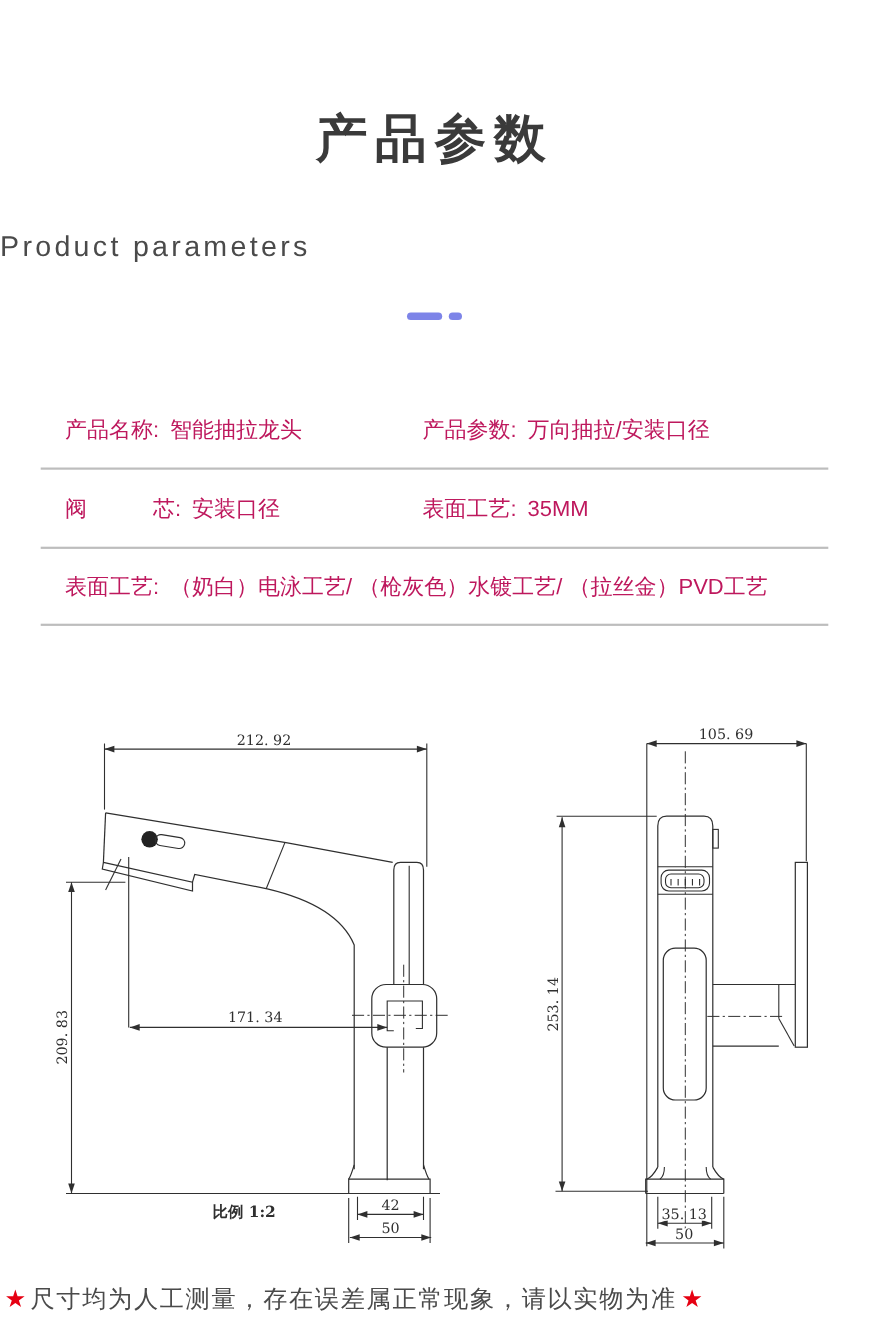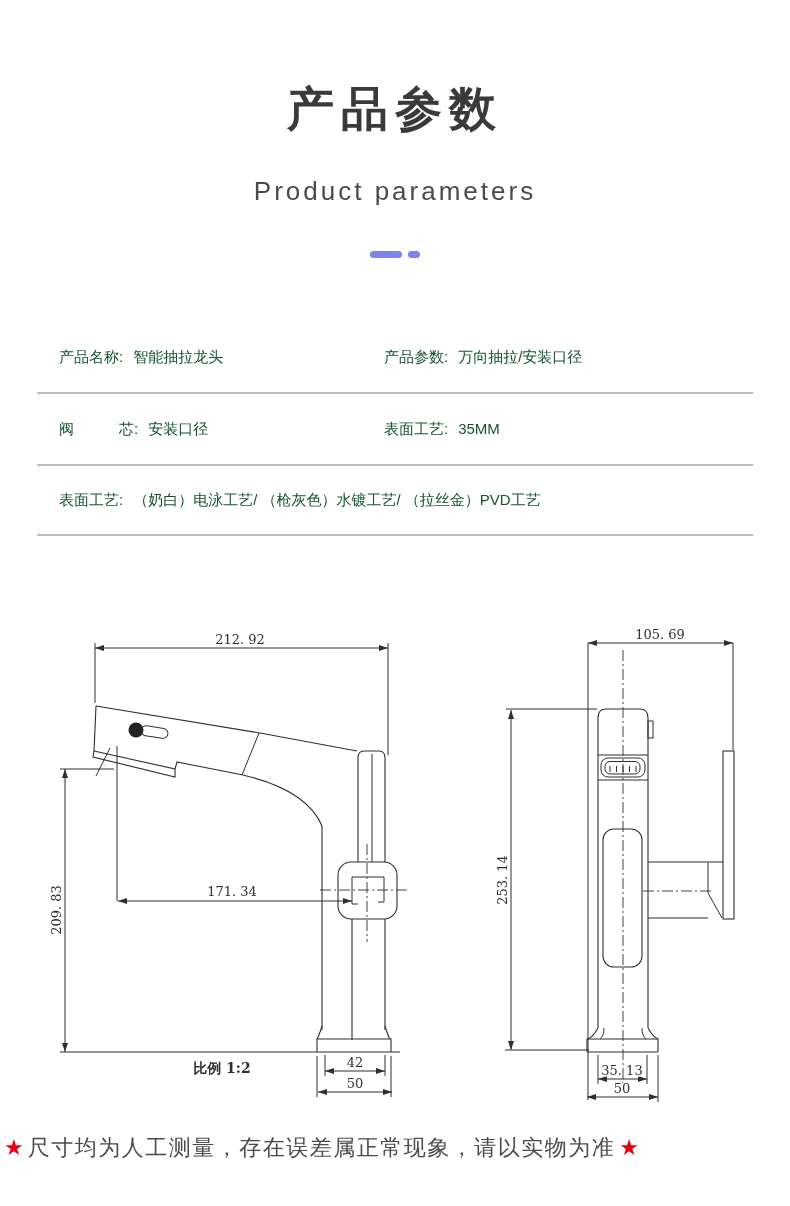--- a/index.html
+++ b/index.html
@@ -1,29 +1,29 @@
 <!DOCTYPE html>
 <html><head>
 <meta charset="utf-8">
 <style>
   html,body{margin:0;padding:0;}
   body{
     width:790px;height:1206px;margin:0 auto;background:#ffffff;
     font-family:"Liberation Sans",sans-serif;color:#4f4f4f;overflow:hidden;
   }
   .title-wrap{text-align:center;padding-top:85px;}
-  .title-cn{margin:0;font-size:47px;line-height:1;font-weight:900;letter-spacing:7px;color:#3a3a3a;}
-  .title-en{text-align:center;margin-top:44px;font-size:26px;line-height:30px;letter-spacing:3px;color:#4a4a4a;}
+  .title-cn{margin:17px;font-size:47px;line-height:1;font-weight:900;letter-spacing:7px;color:#3a3a3a;}
+  .title-en{text-align:left;margin-top:60px;font-size:26px;line-height:30px;letter-spacing:3px;color:#4a4a4a;}
   .divider{display:flex;justify-content:center;align-items:center;gap:6px;margin-top:45px;height:7px;}
   .dash{height:7px;border-radius:4px;background:#7d84e8;}
   .dash-long{width:32px;}
   .dash-short{width:12px;}
   .spec-table{margin:64px 37px 0 37px;}
   .spec-row{display:grid;grid-template-columns:325px 1fr;align-items:center;height:70px;
-    border-bottom:2px solid #bdbdbd;font-size:15px;color:#14532d;}
+    border-bottom:2px solid #bdbdbd;font-size:20px;color:#be185d;}
   .spec-row.single{grid-template-columns:1fr;height:68px;}
   .spec-cell{padding-left:22px;white-space:nowrap;}
   .spec-val{margin-left:10px;}
   svg.drawing{display:block;margin-top:77px;}
   .ln{fill:none;stroke:#2f2f2f;stroke-width:1.1;}
   .thin{fill:none;stroke:#2f2f2f;stroke-width:1;}
   .cl{fill:none;stroke:#2f2f2f;stroke-width:0.9;stroke-dasharray:11 3 2 3;}
   .ah{fill:#2f2f2f;stroke:none;}
   .dim-label{font-family:"DejaVu Serif","Liberation Serif",serif;font-size:13px;fill:#2f2f2f;
     text-anchor:middle;paint-order:stroke;stroke:#ffffff;stroke-width:3px;}

